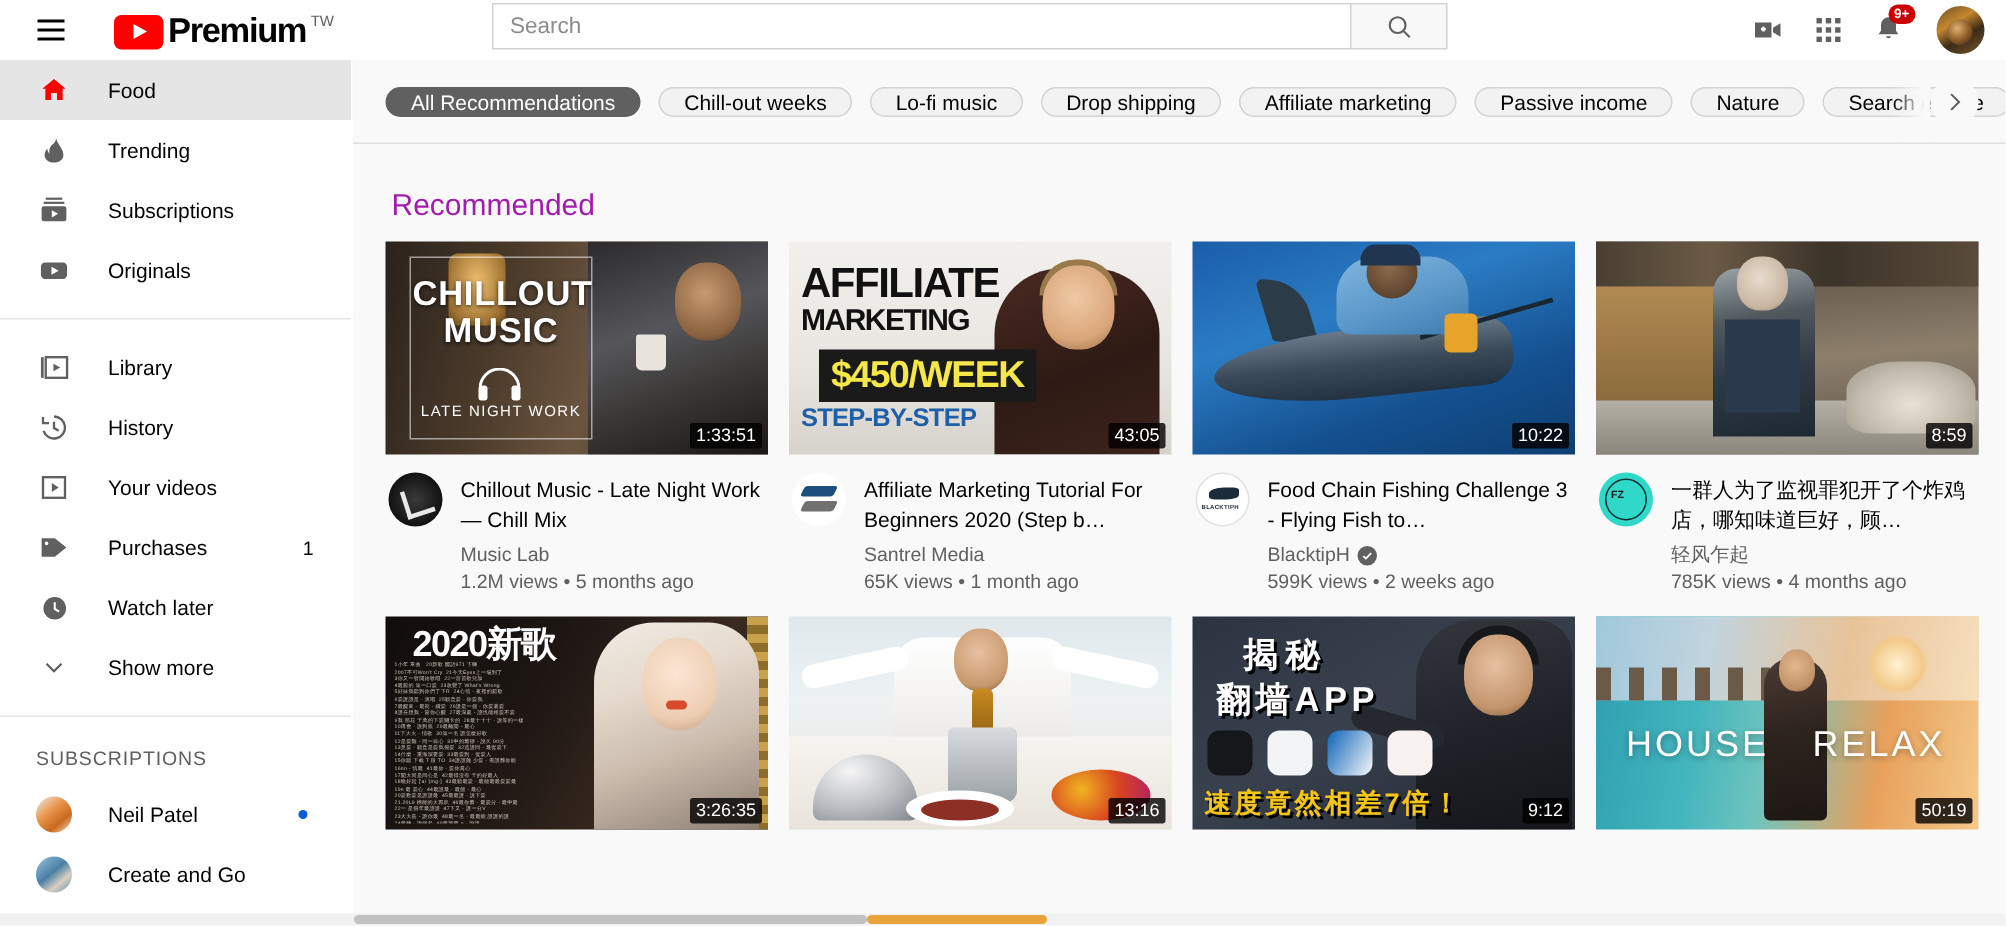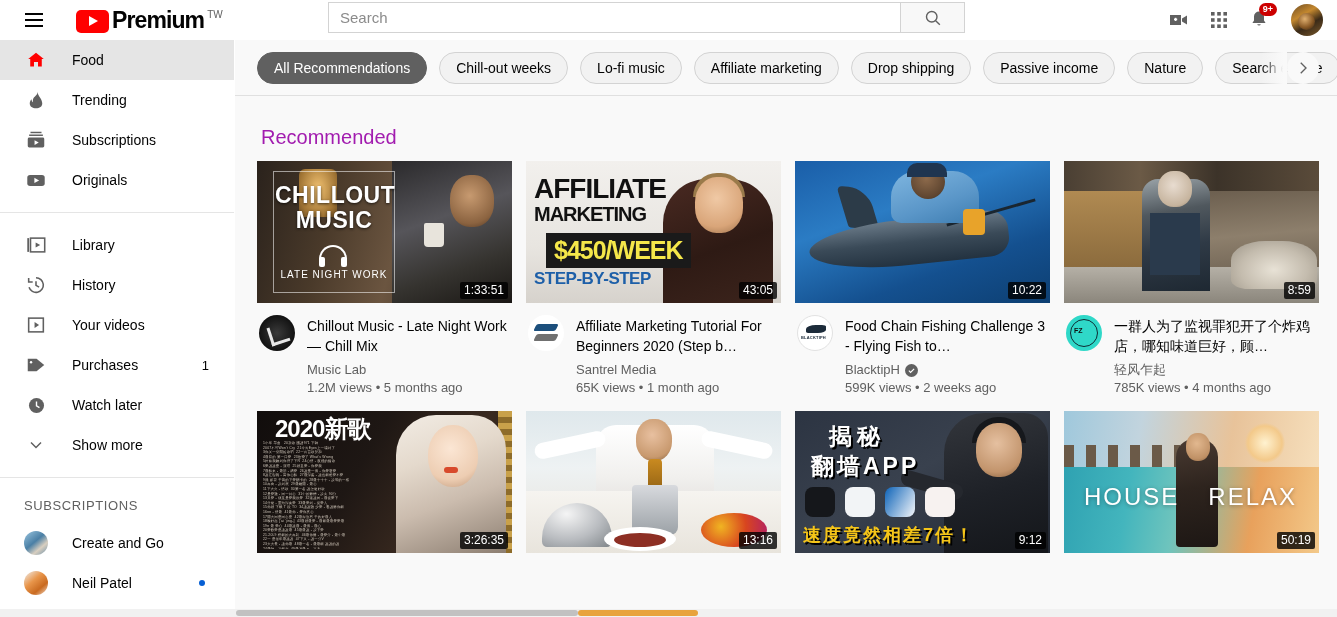--- a/index.html
+++ b/index.html
@@ -135,21 +135,21 @@
   .chips-bar {
     position: relative;
     height: 56px; width: 1102px;
     background: #f9f9f9;
     border-bottom: 1px solid #e0e0e0;
     display: flex; align-items: center;
     padding-left: 22px; gap: 12px;
     overflow: hidden;
   }
   .chip {
-    height: 32px; border-radius: 16px;
+    height: 20px; border-radius: 16px;
     border: 1px solid #d3d3d3;
     background: #f2f2f2;
     color: #030303; font-size: 14px;
     display: flex; align-items: center;
     padding: 0 16px; white-space: nowrap;
     cursor: pointer; flex: 0 0 auto;
   }
   .chip.sel { background: #606060; color: #fff; border-color: #606060; }
   .chips-next {
     position: absolute; right: 18px; top: 12px;
@@ -660,40 +660,40 @@
         </svg>
     </span>
     <span class="nav-label">Show more</span>
   </div>
 
   <div class="nav-sep"></div>
 
   <div class="sub-head">SUBSCRIPTIONS</div>
 
   <div class="nav-item">
-    <span class="ch-avatar ch-1"></span>
-    <span class="nav-label">Create and Go</span>
-  </div>
-
-  <div class="nav-item">
     <span class="ch-avatar ch-2"></span>
     <span class="nav-label">Neil Patel</span>
     <span class="nav-dot"></span>
+  </div>
+
+  <div class="nav-item">
+    <span class="ch-avatar ch-1"></span>
+    <span class="nav-label">Create and Go</span>
   </div>
 </div>
 <div class="sidebar-edge"></div>
 
 <div class="main">
 
   <div class="chips-bar">
     <div class="chip sel">All Recommendations</div>
     <div class="chip">Chill-out weeks</div>
     <div class="chip">Lo-fi music</div>
+    <div class="chip">Drop shipping</div>
     <div class="chip">Affiliate marketing</div>
-    <div class="chip">Drop shipping</div>
     <div class="chip">Passive income</div>
     <div class="chip">Nature</div>
     <div class="chip">Search engine</div>
     <div class="chips-fade"></div>
     <div class="chips-next">
       <svg width="18" height="18" viewBox="0 0 24 24">
         <path d="M9 5l7 7-7 7" fill="none" stroke="#606060" stroke-width="1.8"></path>
       </svg>
     </div>
   </div>

